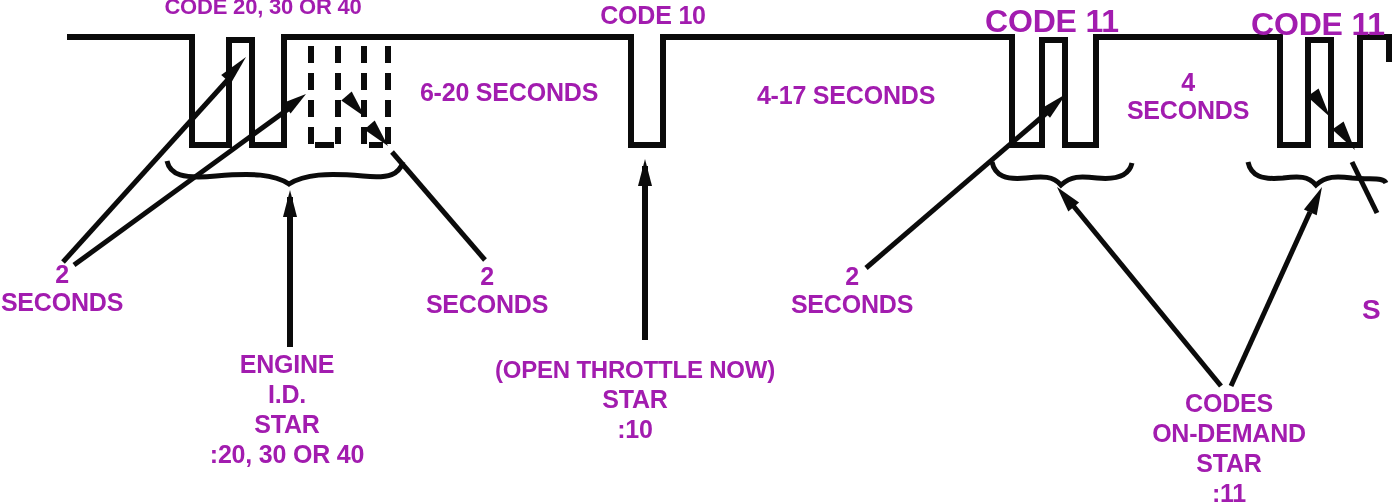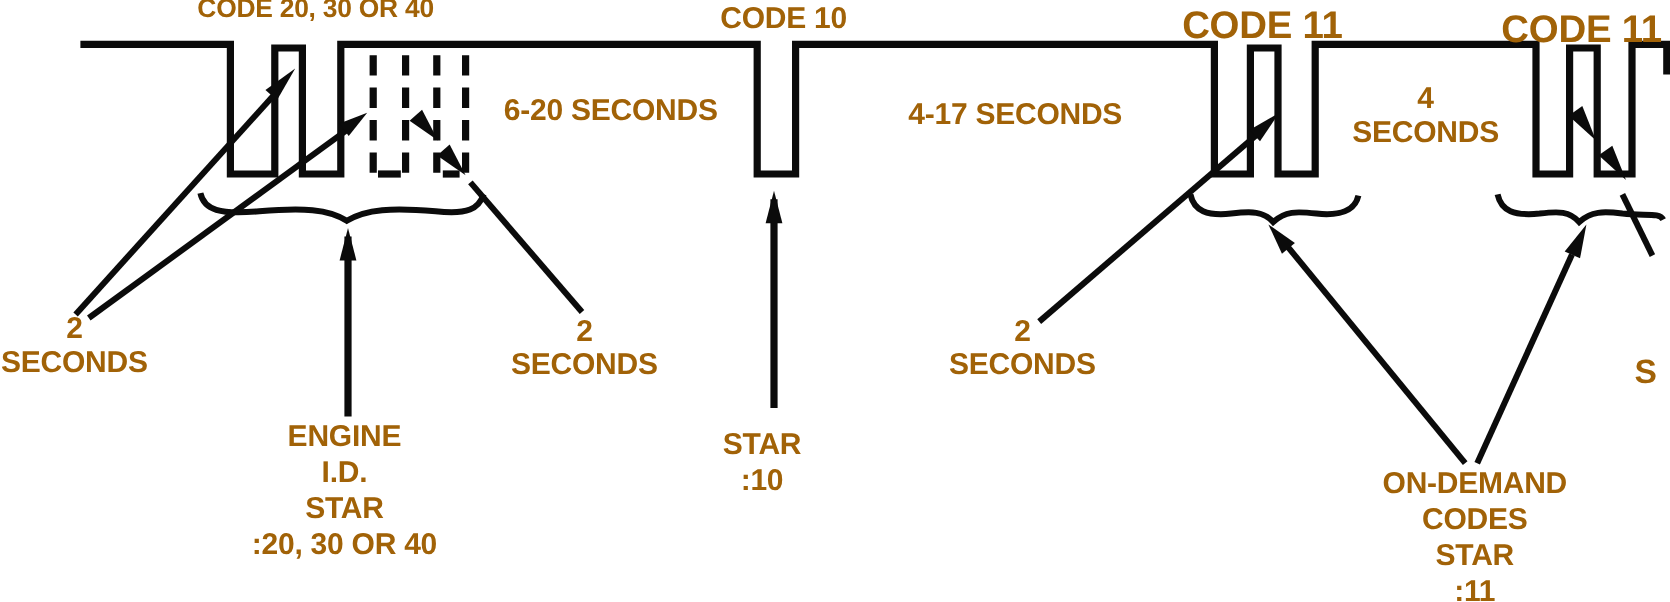--- a/index.html
+++ b/index.html
@@ -1,19 +1,19 @@
 <!DOCTYPE html>
 <html><head>
 <meta charset="utf-8">
 <style>
   html,body{margin:0;padding:0;background:#ffffff;}
   #stage{
     position:relative;width:1392px;height:502px;background:#ffffff;
     overflow:hidden;font-family:"Liberation Sans","DejaVu Sans",sans-serif;
-    color:#a16207;font-weight:bold;letter-spacing:-0.2px;
+    color:#a21caf;font-weight:bold;letter-spacing:-0.2px;
   }
   #wave-svg{position:absolute;left:0;top:0;}
   .lbl{position:absolute;white-space:nowrap;line-height:1;}
   .ctr{transform:translateX(-50%);text-align:center;}
   .stack{line-height:1;}
   .stack > div{margin:0 0 6px 0;}
   .fs22{font-size:22px;}
   .fs24{font-size:32px;}
   .fs25{font-size:25px;}
   .fs28{font-size:28px;}
@@ -101,24 +101,25 @@
   <div class="lbl fs28" style="left:1362px;top:296px;">S</div>
 
   <div class="lbl ctr fs25 stack lh29" style="left:287px;top:352px;">
     <div>ENGINE</div>
     <div>I.D.</div>
     <div>STAR</div>
     <div>:20, 30 OR 40</div>
   </div>
 
   <div class="lbl ctr fs25 stack lh29" style="left:635px;top:358px;">
+    <div class="small-line">(OPEN THROTTLE NOW)</div>
     <div>STAR</div>
     <div>:10</div>
   </div>
 
   <div class="lbl ctr fs25 stack lh29" style="left:1229px;top:391px;">
+    <div>CODES</div>
     <div>ON-DEMAND</div>
-    <div>CODES</div>
     <div>STAR</div>
     <div>:11</div>
   </div>
 
 </div>
 
 </body></html>

